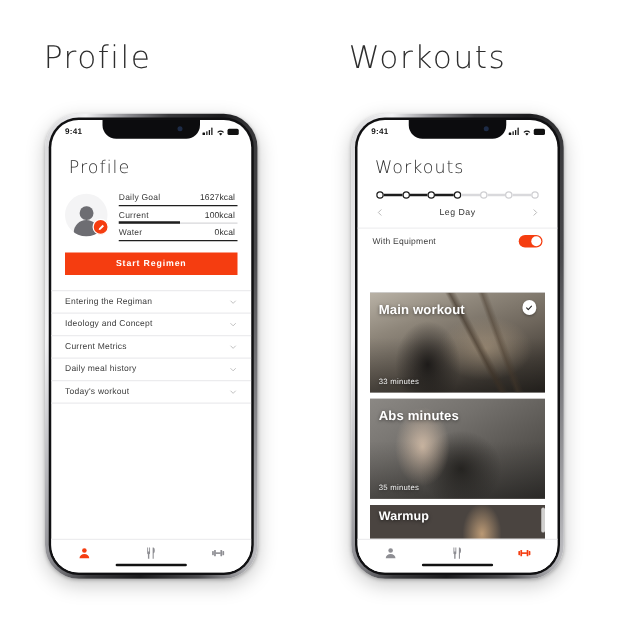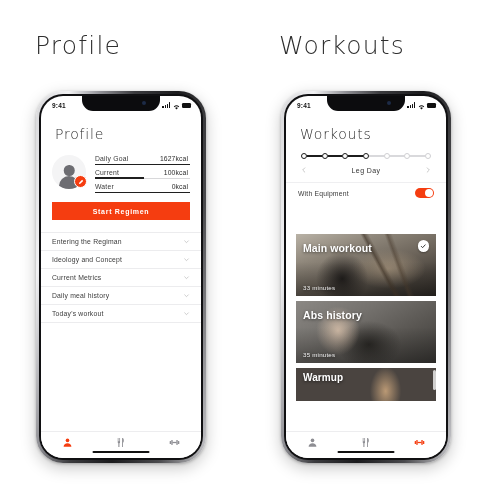--- a/index.html
+++ b/index.html
@@ -135,21 +135,21 @@
 
   .equip-row{
     display:flex;align-items:center;justify-content:space-between;
     padding:0 12px;height:20px;margin-top:8px;border-top:1px solid #efeff1;
   }
   .equip-label{font-size:6.8px;color:#3b3b3b;letter-spacing:.2px;}
   .toggle{width:19px;height:10.5px;border-radius:6px;background:#F53D10;position:relative;cursor:pointer;}
   .toggle .knob{position:absolute;top:1.2px;right:1.2px;width:8px;height:8px;border-radius:50%;background:#fff;}
 
   .cards{position:absolute;left:0;right:0;top:122px;bottom:26px;padding:0 10px;box-sizing:border-box;overflow:hidden;}
-  .card{position:relative;height:62px;margin-bottom:5px;overflow:hidden;background:#4a4440;}
+  .card{position:relative;height:80px;margin-bottom:5px;overflow:hidden;background:#4a4440;}
   .card.short{height:33px;}
   .card-photo{position:absolute;inset:0;}
   .card-title{
     position:absolute;left:7px;top:8px;color:#fff;font-size:10.5px;font-weight:600;
     letter-spacing:.1px;text-shadow:0 1px 3px rgba(0,0,0,.55);
   }
   .card.short .card-title{top:4px;font-size:10px;}
   .card-dur{
     position:absolute;left:7px;bottom:5px;color:#f2f2f2;font-size:6.2px;
     letter-spacing:.2px;text-shadow:0 1px 3px rgba(0,0,0,.6);
@@ -422,21 +422,21 @@
               <span class="card-dur">33 minutes</span>
               <span class="card-check">
                 <svg viewBox="0 0 12 12">
                     <path d="M2.4 6.2 4.8 8.6 9.6 3.4" fill="none" stroke="#222" stroke-width="1.6" stroke-linecap="round" stroke-linejoin="round"></path>
                   </svg>
               </span>
             </div>
 
             <div class="card">
               <span class="card-photo ph-abs"></span>
-              <span class="card-title">Abs history</span>
+              <span class="card-title">Abs minutes</span>
               <span class="card-dur">35 minutes</span>
             </div>
 
             <div class="card short">
               <span class="card-photo ph-warm"></span>
               <span class="card-title">Warmup</span>
               <span class="scroll-ind"></span>
             </div>
 
           </div>

